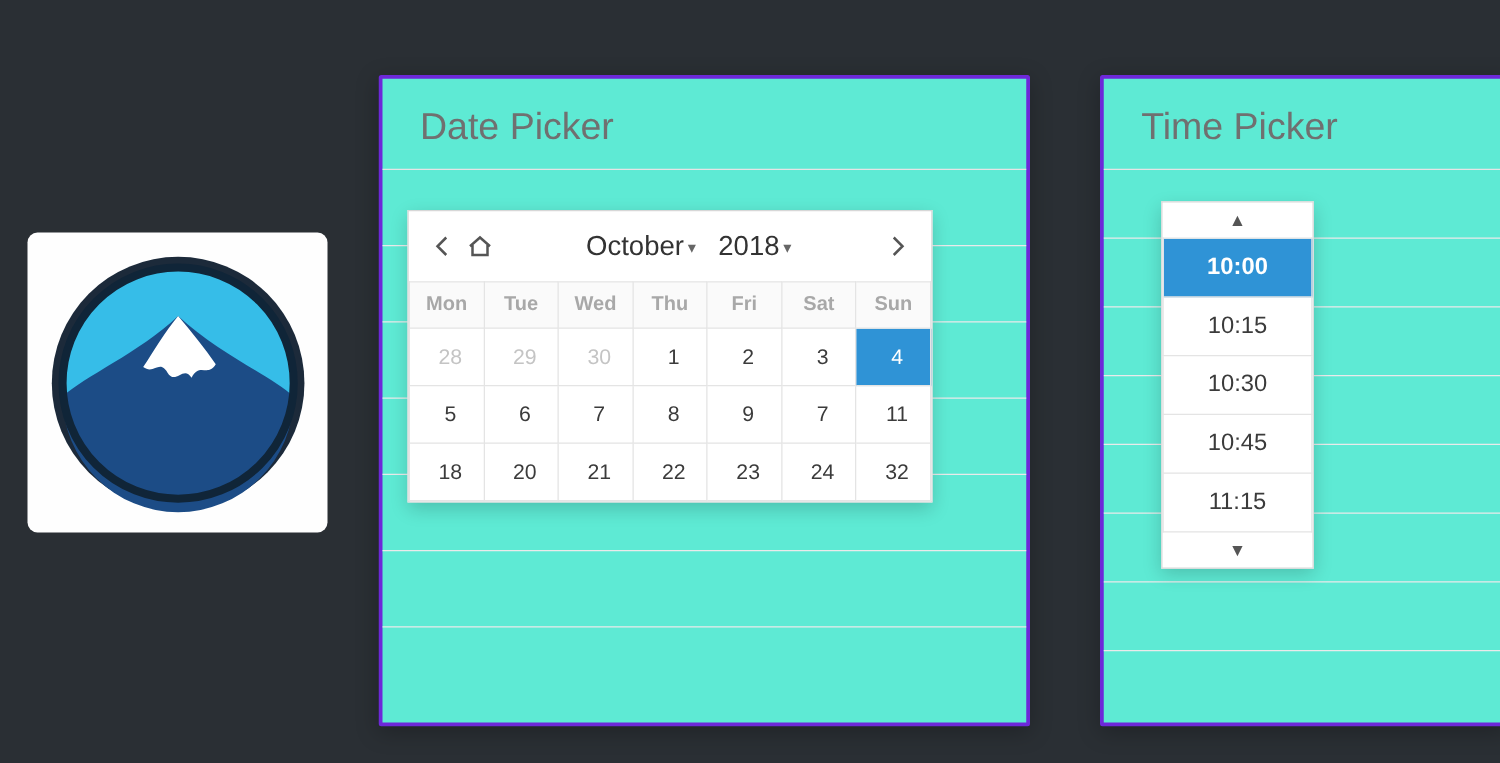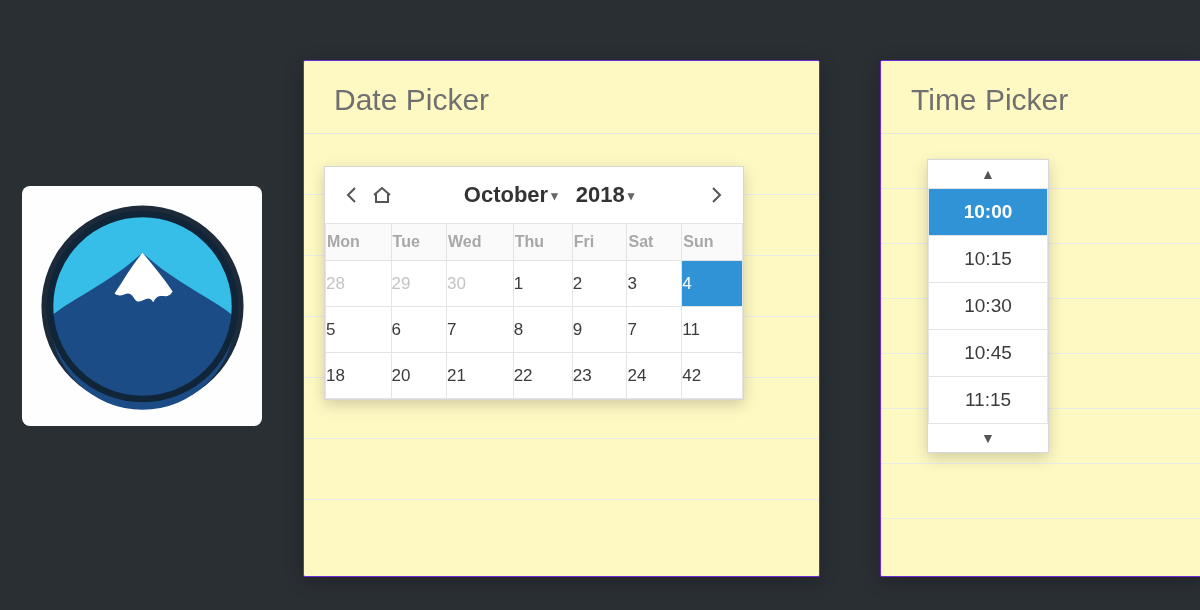--- a/index.html
+++ b/index.html
@@ -2,40 +2,40 @@
 <html><head>
 <meta charset="utf-8">
 <style>
   html,body{margin:0;padding:0;width:1200px;height:610px;overflow:hidden;
     font-family:"Helvetica Neue",Helvetica,Arial,sans-serif;background:#2a2f34}
   
   .logo-tile{position:absolute;left:22px;top:186px;width:240px;height:240px;
     background:#fefefe;border-radius:8px;display:flex;align-items:center;justify-content:center}
   .logo-tile svg{width:215px;height:215px}
   
-  .panel{position:absolute;background:#fef9c3;border:1px solid #6d28d9;
+  .panel{position:absolute;background:#5eead4;border:3px solid #6d28d9;
     box-shadow:0 4px 18px rgba(0,0,0,.25);border-radius:2px}
   .panel-hd{padding:22px 30px 16px 30px;font-size:30px;color:#707070;font-weight:400}
   .hr{height:1px;background:#e5e5e5;margin:0}
   
   .date-panel{left:303px;top:60px;width:515px;height:515px}
   .date-bg-line{height:60px;border-bottom:1px solid #eaeaea}
   .cal{position:absolute;left:20px;top:105px;width:418px;background:#ffffff;
     border:1px solid #d7d7d7;box-shadow:0 5px 14px rgba(0,0,0,.18)}
   .cal-nav{height:56px;display:flex;align-items:center;padding:0 12px;color:#555}
   .cal-nav .spacer{flex:1}
   .cal-nav .iconbtn{width:30px;height:30px;display:flex;align-items:center;justify-content:center;
     cursor:pointer;color:#666}
   .cal-nav .caret{margin-left:3px;font-size:13px;color:#666}
-  .cal-nav .lbl{font-size:22px;font-weight:700;color:#333;cursor:pointer;display:flex;align-items:center}
+  .cal-nav .lbl{font-size:22px;font-weight:400;color:#333;cursor:pointer;display:flex;align-items:center}
   .cal-nav .gap{width:18px}
   .cal table{border-collapse:collapse;width:100%}
   .cal th{background:#fafafa;color:#a8a8a8;font-weight:700;font-size:16px;
-    border:1px solid #e4e4e4;height:34px;text-align:left}
-  .cal td{border:1px solid #e4e4e4;height:45px;text-align:left;padding:0 10px 0 0;
+    border:1px solid #e4e4e4;height:34px;text-align:center}
+  .cal td{border:1px solid #e4e4e4;height:45px;text-align:center;padding:0 10px 0 16px;
     font-size:17px;color:#3b3b3b;font-weight:500;cursor:pointer;background:#fff}
   .cal td.other{color:#c4c4c4}
   .cal td.sel{background:#2f93d6;color:#ffffff}
   
   .time-panel{left:880px;top:60px;width:320px;height:515px}
   .time-bg-line{height:54px;border-bottom:1px solid #eaeaea}
   .time-pop{position:absolute;left:46px;top:98px;width:120px;background:#ffffff;
     border:1px solid #d7d7d7;box-shadow:0 5px 14px rgba(0,0,0,.18)}
   .time-arrow{height:28px;display:flex;align-items:center;justify-content:center;
     color:#555;cursor:pointer;font-size:14px}
@@ -129,21 +129,21 @@
             <td>7</td>
             <td>11</td>
           </tr>
           <tr>
             <td>18</td>
             <td>20</td>
             <td>21</td>
             <td>22</td>
             <td>23</td>
             <td>24</td>
-            <td>42</td>
+            <td>32</td>
           </tr>
         </tbody>
     </table>
   </div>
 </div>
 
 <div class="panel time-panel">
   <div class="panel-hd">Time Picker</div>
   <div class="hr"></div>
   <div>

